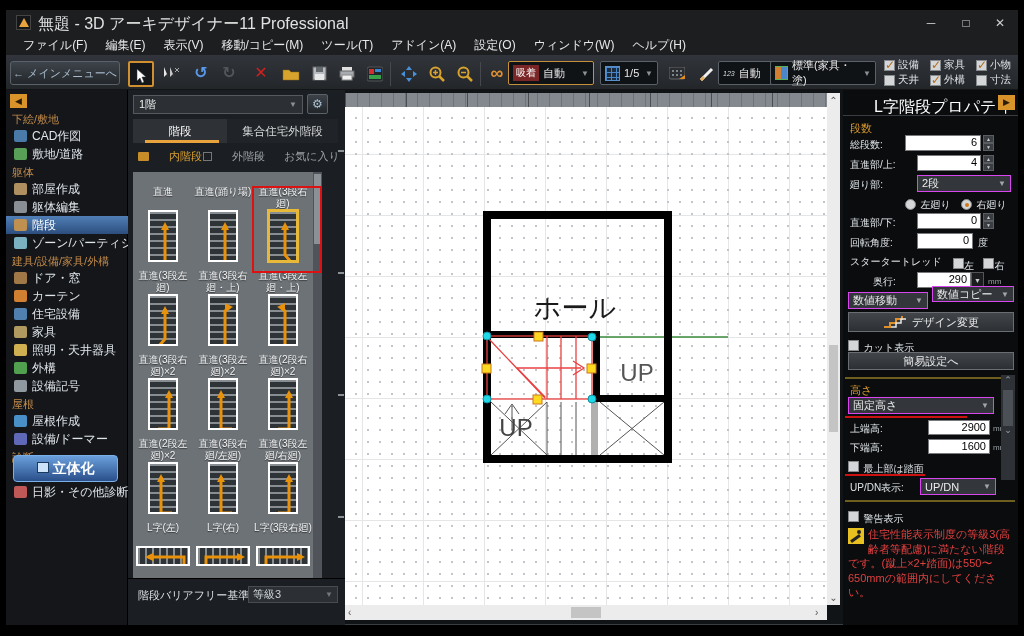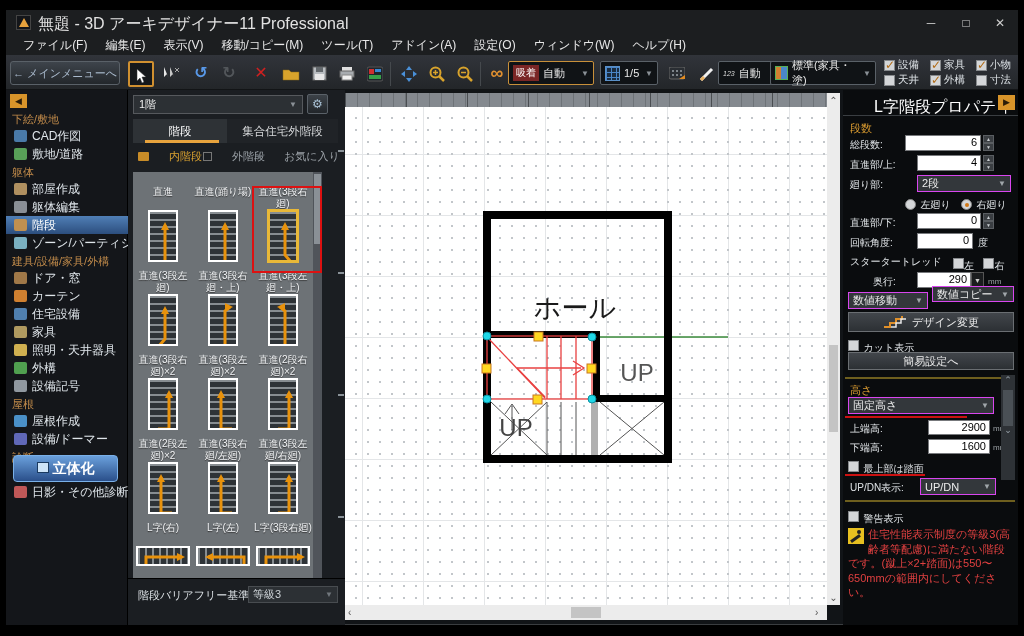--- a/index.html
+++ b/index.html
@@ -447,34 +447,34 @@
     <div class="stair-cell">
       <div class="stair-lbl">直進(3段左廻/右廻)</div>
       <div class="stair-ico">
         <svg width="26" height="48">
           <polyline points="8,49 19,49 19,13" stroke="#e8920c" stroke-width="3" fill="none"></polyline>
           <polygon points="15,18 23,18 19,10" fill="#e8920c"></polygon>
         </svg>
       </div>
     </div>
     <div class="stair-cell">
+      <div class="stair-lbl">L字(左)</div>
+      <div class="stair-ico hz">
+        <svg width="50" height="16">
+          <polyline points="46,16 46,9 10,9" stroke="#e8920c" stroke-width="3" fill="none"></polyline>
+          <polygon points="15,5 15,13 7,9" fill="#e8920c"></polygon>
+        </svg>
+      </div>
+    </div>
+    <div class="stair-cell">
       <div class="stair-lbl">L字(右)</div>
       <div class="stair-ico hz">
         <svg width="50" height="16">
           <polyline points="8,16 8,9 44,9" stroke="#e8920c" stroke-width="3" fill="none"></polyline>
           <polygon points="39,5 39,13 47,9" fill="#e8920c"></polygon>
-        </svg>
-      </div>
-    </div>
-    <div class="stair-cell">
-      <div class="stair-lbl">L字(左)</div>
-      <div class="stair-ico hz">
-        <svg width="50" height="16">
-          <polyline points="46,16 46,9 10,9" stroke="#e8920c" stroke-width="3" fill="none"></polyline>
-          <polygon points="15,5 15,13 7,9" fill="#e8920c"></polygon>
         </svg>
       </div>
     </div>
     <div class="stair-cell">
       <div class="stair-lbl">L字(3段右廻)</div>
       <div class="stair-ico hz">
         <svg width="50" height="16">
           <polyline points="8,16 8,9 44,9" stroke="#e8920c" stroke-width="3" fill="none"></polyline>
           <polygon points="39,5 39,13 47,9" fill="#e8920c"></polygon>
         </svg>

